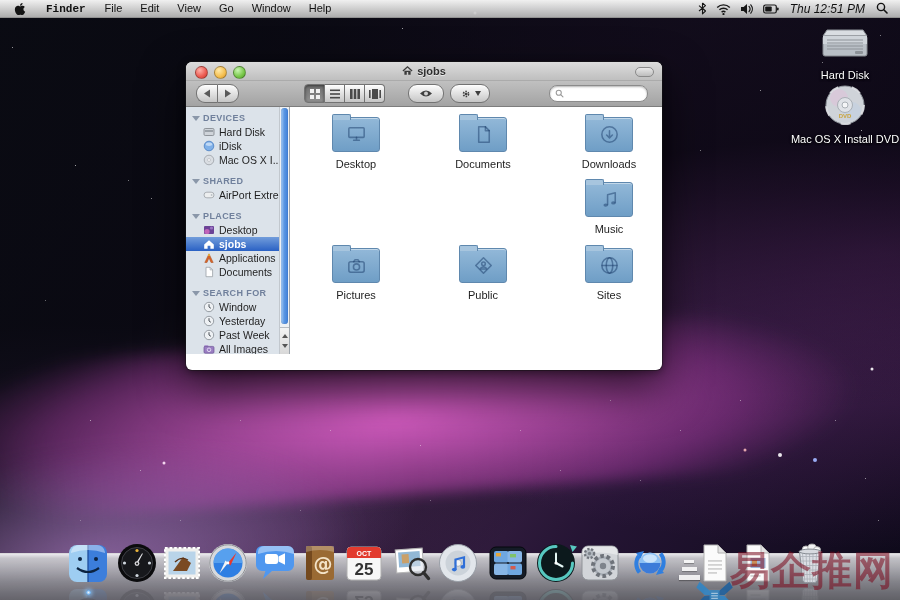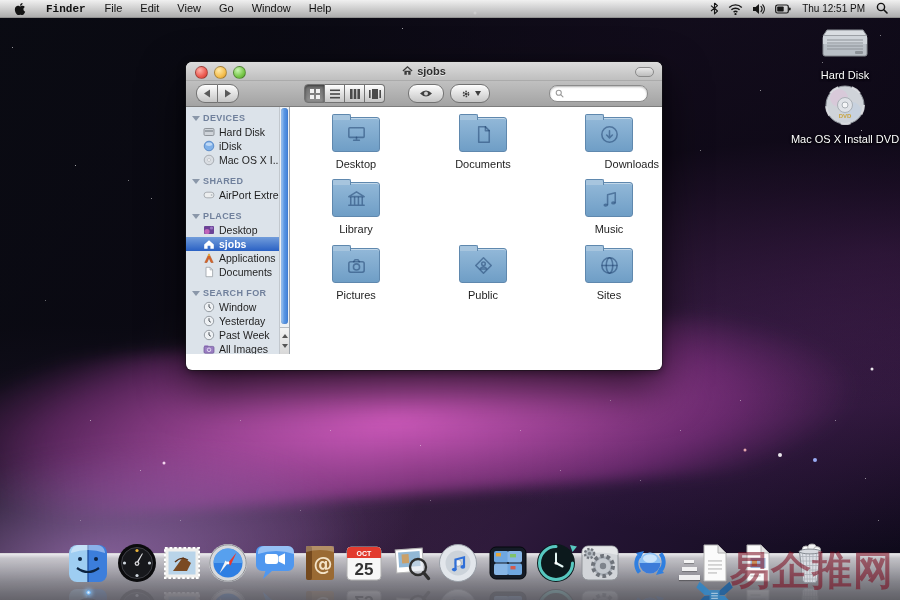--- a/index.html
+++ b/index.html
@@ -37,21 +37,21 @@
     744px 449px 0 .5px rgba(255,190,190,.85),871px 368px 0 .5px rgba(255,255,255,.9),
     163px 462px 0 .5px rgba(255,230,250,.9),474px 12px 0 .5px rgba(255,255,255,.85),711px 569px 0 .5px rgba(255,255,255,.9);}
   
   .menubar{position:absolute;left:0;top:0;width:900px;height:17px;z-index:6;display:flex;align-items:center;
     background:linear-gradient(rgba(252,252,252,.95),rgba(187,187,187,.92));
     border-bottom:1px solid rgba(70,70,70,.55);font-size:11px;color:#111;}
   .menubar .apple{margin:0 10px 0 14px;display:flex;align-items:center;}
   .menu-item{padding:0 9px;}
   .menu-item.app{font-weight:bold;padding:0 10px;font-family:Liberation Mono, monospace;}
   .mb-right{margin-left:auto;display:flex;align-items:center;gap:9px;padding-right:12px;}
-  .mb-right .clock{font-size:10px;padding:0 2px;}
+  .mb-right .clock{font-size:12px;padding:0 2px;font-style:italic;}
   
   .desk-icon{position:absolute;width:140px;text-align:center;z-index:1;}
   .desk-icon .dlabel{margin-top:3px;font-size:11px;color:#fff;text-shadow:0 1px 2px rgba(0,0,0,.95),0 0 3px rgba(0,0,0,.7);}
   
   .window{position:absolute;left:186px;top:62px;width:476px;height:308px;z-index:3;border-radius:6px;
     box-shadow:0 18px 45px rgba(0,0,0,.65),0 2px 8px rgba(0,0,0,.4),0 0 0 1px rgba(40,40,40,.45);
     background:#fff;}
   .titlebar{height:18px;border-radius:6px 6px 0 0;position:relative;display:flex;align-items:center;
     background:linear-gradient(#dcdcdc,#bfbfbf);border-bottom:1px solid #ababab;}
   .lights{position:absolute;left:9px;top:4px;display:flex;gap:6px;}
@@ -477,41 +477,30 @@
       <div class="folder">
         <span class="glyph">
           <svg width="23" height="23" viewBox="0 0 24 24" fill="none" stroke="rgba(25,60,105,.5)" stroke-width="1.6" stroke-linecap="round" stroke-linejoin="round">
                 <path d="M7 4h7l4 4v12H7z"></path>
                 <path d="M14 4v4h4"></path>
               </svg>
         </span>
       </div>
       <div class="flabel">Documents</div>
     </div>
-        <div class="fcell" style="left:269px;top:10px;text-align:right;">
+        <div class="fcell" style="left:269px;top:10px;">
       <div class="folder">
         <span class="glyph">
           <svg width="23" height="23" viewBox="0 0 24 24" fill="none" stroke="rgba(25,60,105,.5)" stroke-width="1.6" stroke-linecap="round" stroke-linejoin="round">
                 <circle cx="12" cy="12" r="8"></circle>
                 <path d="M12 8v7M9 12.5l3 3 3-3"></path>
               </svg>
         </span>
       </div>
       <div class="flabel">Downloads</div>
-    </div>
-        <div class="fcell" style="left:16px;top:75px;">
-      <div class="folder">
-        <span class="glyph">
-          <svg width="23" height="23" viewBox="0 0 24 24" fill="none" stroke="rgba(25,60,105,.5)" stroke-width="1.6" stroke-linecap="round" stroke-linejoin="round">
-                <path d="M4 9l8-5 8 5z"></path>
-                <path d="M6 10v7M10 10v7M14 10v7M18 10v7M4 18h16"></path>
-              </svg>
-        </span>
-      </div>
-      <div class="flabel">Library</div>
     </div>
         <div class="fcell" style="left:269px;top:75px;">
       <div class="folder">
         <span class="glyph">
           <svg width="23" height="23" viewBox="0 0 24 24" fill="none" stroke="rgba(25,60,105,.5)" stroke-width="1.6" stroke-linecap="round" stroke-linejoin="round">
                 <path d="M10 17.5V7l8-2v10.5"></path>
                 <ellipse cx="8" cy="17.8" rx="2.3" ry="1.7" fill="rgba(25,60,105,.5)" stroke="none"></ellipse>
                 <ellipse cx="16" cy="15.6" rx="2.3" ry="1.7" fill="rgba(25,60,105,.5)" stroke="none"></ellipse>
               </svg>
         </span>

